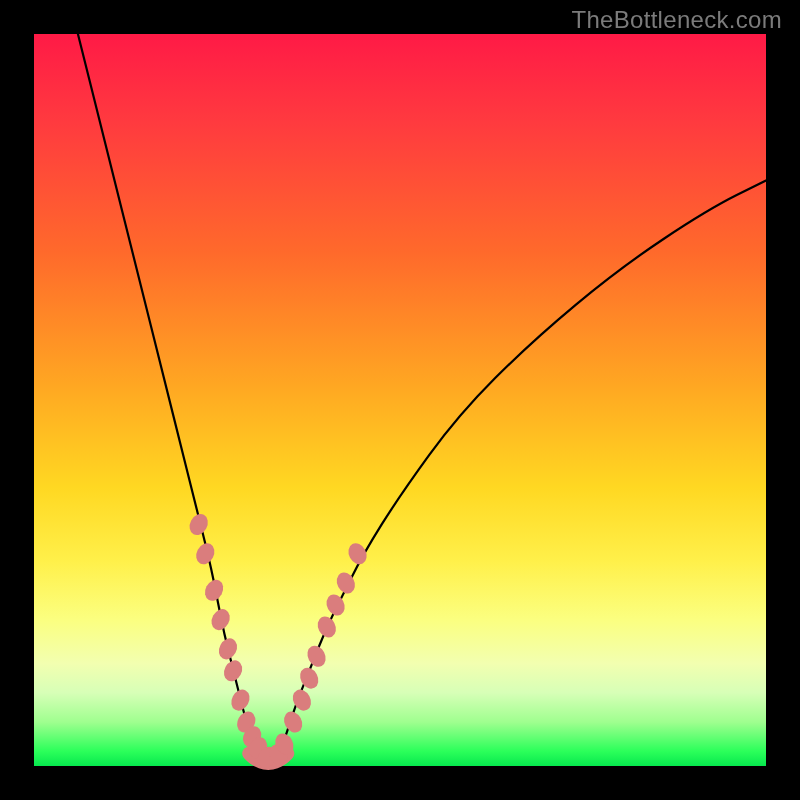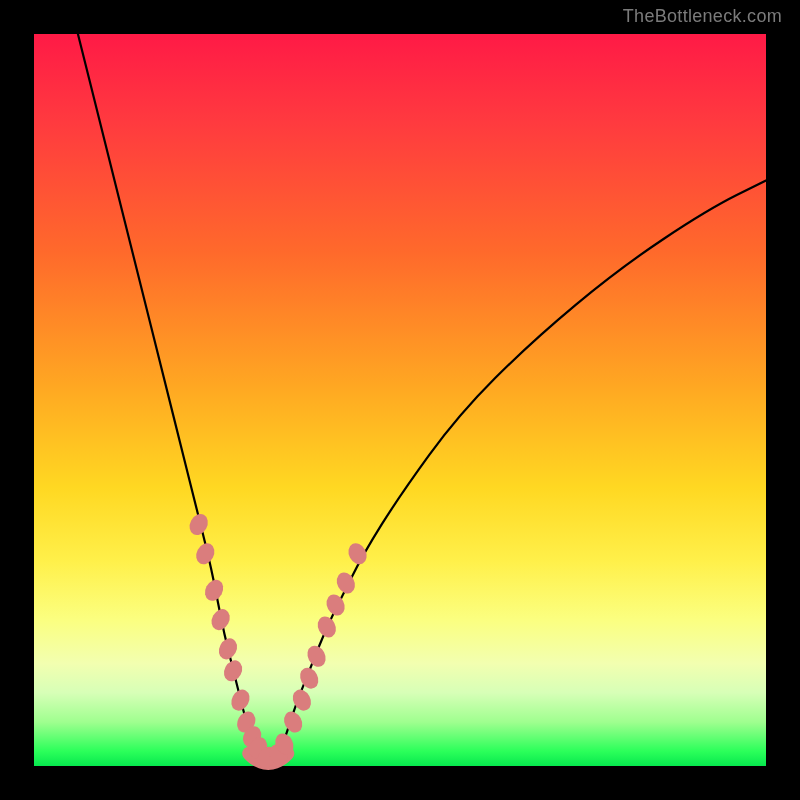--- a/index.html
+++ b/index.html
@@ -40,21 +40,21 @@
       #9fff8f 94%,
       #2bff5a 98%,
       #07e84e 100%
     );
   }
   .watermark {
     position: absolute;
     top: 6px;
     right: 18px;
     color: #7b7b7b;
-    font-size: 18px;
+    font-size: 24px;
     font-weight: 500;
     letter-spacing: 0.3px;
   }
   svg.curve {
     position: absolute;
     left: 0;
     top: 0;
     width: 732px;
     height: 732px;
     overflow: visible;

